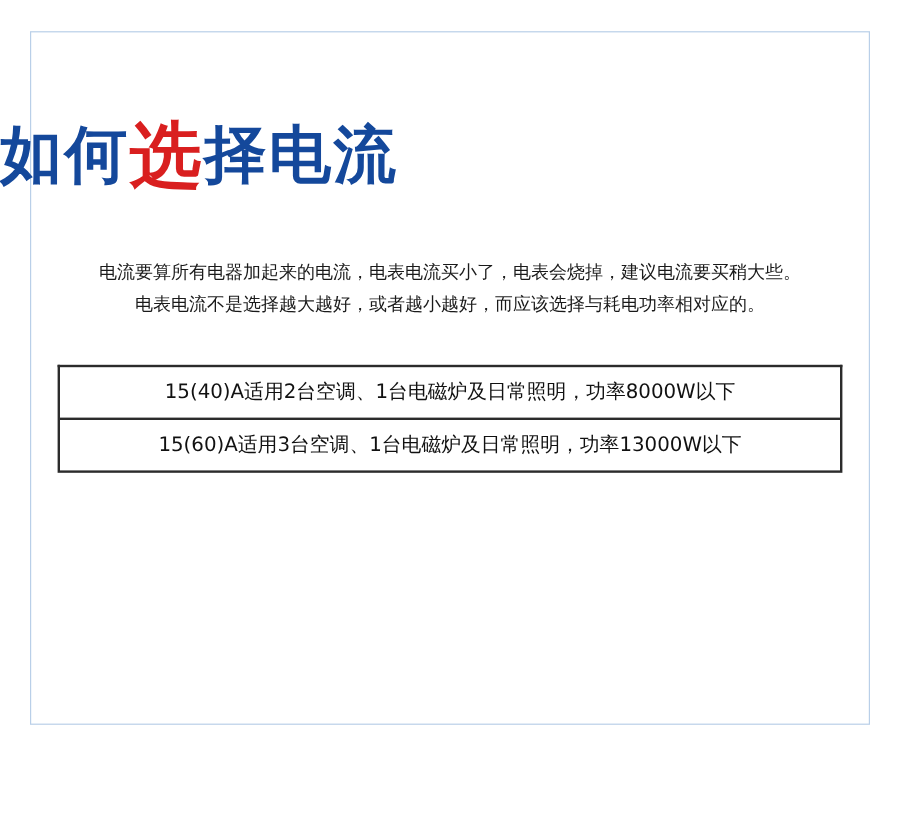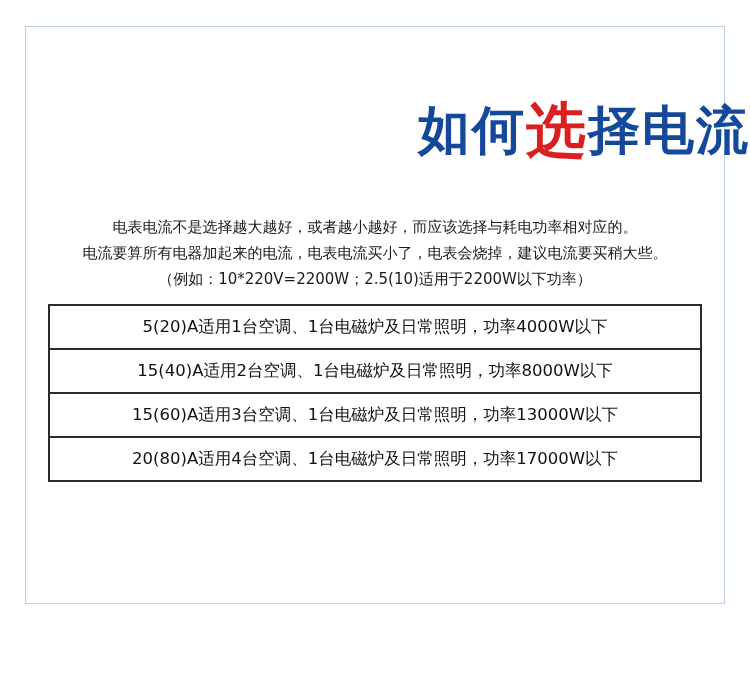--- a/index.html
+++ b/index.html
@@ -27,21 +27,21 @@
     height: 578px;
     border: 1px solid #b9cfe8;
     background: #ffffff;
     box-sizing: border-box;
   }
   .title {
     position: absolute;
     left: 0;
     top: 90px;
     width: 750px;
-    text-align: right;
+    text-align: left;
     font-size: 52px;
     font-weight: bold;
     color: #14489b;
     letter-spacing: 2px;
     line-height: 1.25;
     white-space: nowrap;
     font-family: "DejaVu Sans", "Liberation Sans", sans-serif;
   }
   .title .hl {
     color: #d91f1f;
@@ -90,25 +90,22 @@
 
 <div class="page">
 
   <div class="frame"></div>
 
   <div class="title">
     <span>如何</span><span class="hl">选</span><span>择电流</span>
   </div>
 
   <div class="intro">
+    <span class="line">电流要算所有电器加起来的电流，电表电流买小了，电表会烧掉，建议电流要买稍大些。</span>
     <span class="line">电表电流不是选择越大越好，或者越小越好，而应该选择与耗电功率相对应的。</span>
-    <span class="line">电流要算所有电器加起来的电流，电表电流买小了，电表会烧掉，建议电流要买稍大些。</span>
-    <span class="line">（例如：10*220V=2200W；2.5(10)适用于2200W以下功率）</span>
   </div>
 
   <div class="table">
-    <div class="row">5(20)A适用1台空调、1台电磁炉及日常照明，功率4000W以下</div>
     <div class="row">15(40)A适用2台空调、1台电磁炉及日常照明，功率8000W以下</div>
     <div class="row">15(60)A适用3台空调、1台电磁炉及日常照明，功率13000W以下</div>
-    <div class="row">20(80)A适用4台空调、1台电磁炉及日常照明，功率17000W以下</div>
   </div>
 
 </div>
 
 </body></html>

